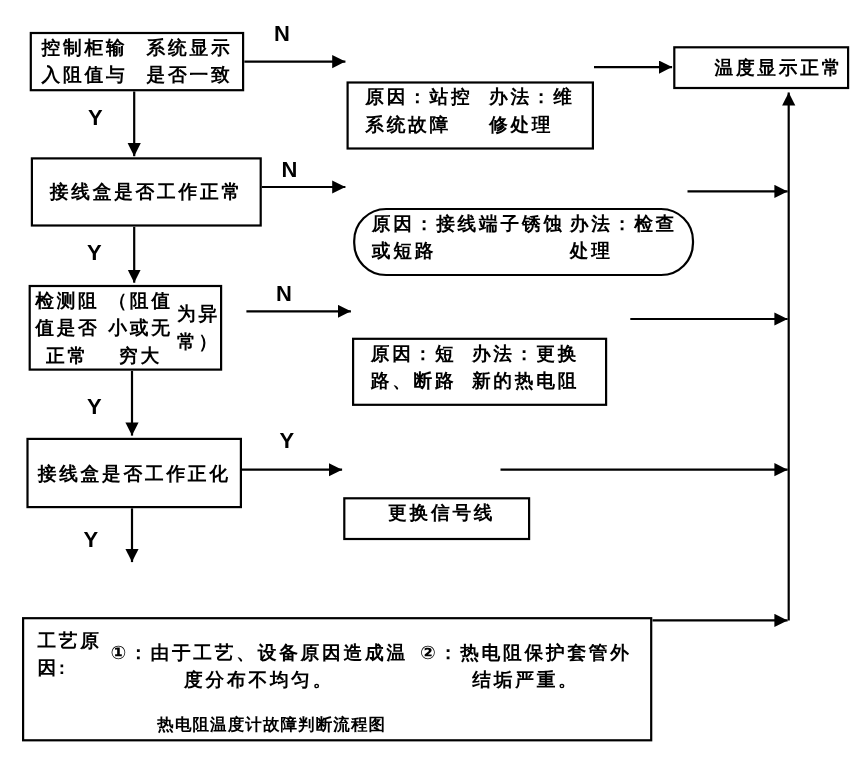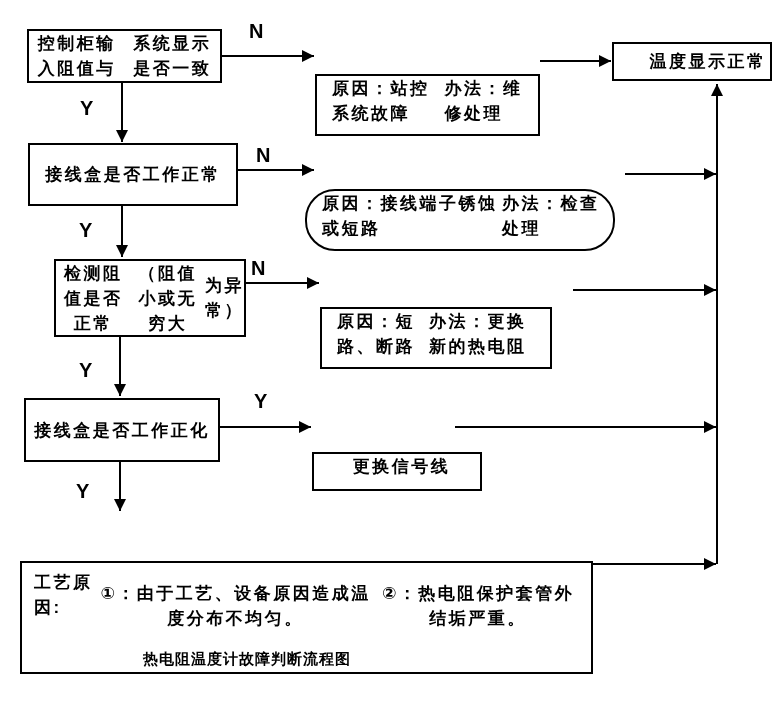--- a/index.html
+++ b/index.html
@@ -67,26 +67,26 @@
 
   <div class="box center" style="left:612px;top:42px;width:160px;height:39px;padding-left:32px;">
     <div class="ln">温度显示正常</div>
   </div>
 
   <div class="box center" style="left:28px;top:143px;width:210px;height:63px;">
     <div class="ln">接线盒是否工作正</div>
     <div class="ln">常</div>
   </div>
 
-  <div class="box left-text" style="left:305px;top:145px;width:310px;height:62px;border-radius:30px;">
+  <div class="box left-text" style="left:321px;top:145px;width:310px;height:62px;border-radius:30px;">
     <div class="ln">原因：接线端子锈蚀或短路</div>
     <div class="ln">办法：检查处理</div>
   </div>
 
-  <div class="box center" style="left:26px;top:259px;width:192px;height:78px;margin-left:28px;">
+  <div class="box center" style="left:26px;top:259px;width:176px;height:78px;">
     <div class="ln">检测阻值是否正常</div>
     <div class="ln">（阻值小或无穷大</div>
     <div class="ln">为异常）</div>
   </div>
 
   <div class="box left-text" style="left:320px;top:263px;width:232px;height:62px;">
     <div class="ln">原因：短路、断路</div>
     <div class="ln">办法：更换新的热电阻</div>
   </div>
 

